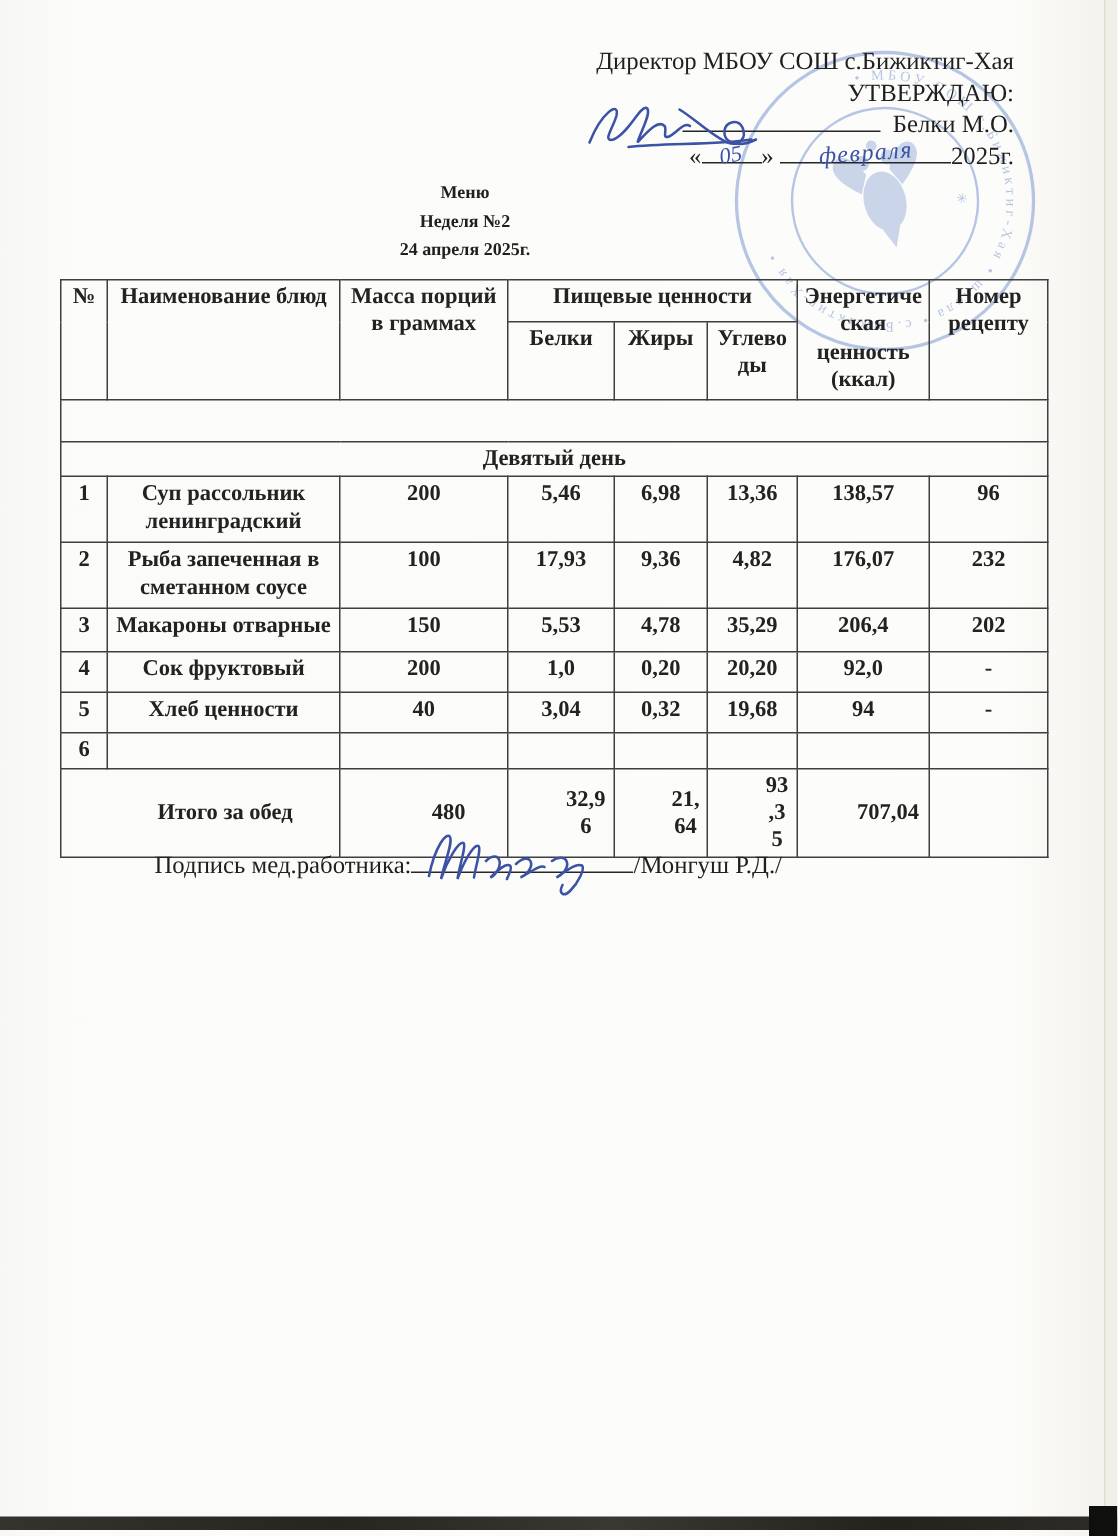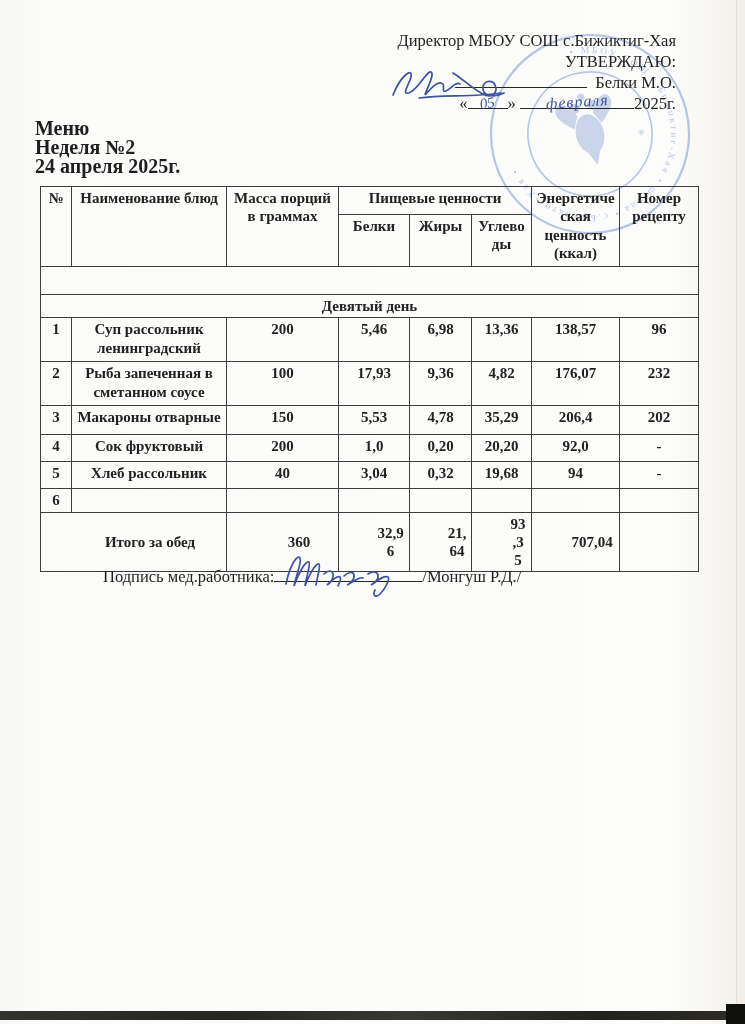--- a/index.html
+++ b/index.html
@@ -28,22 +28,22 @@
   .uline{display:inline-block;border-bottom:1.6px solid #262626;height:15px;vertical-align:baseline;text-align:center;}
   .u-sign{width:132px;margin-right:8px;}
   .u-day{width:40px;}
   .u-month{width:114px;}
   .hw{font-style:italic;color:#3c52a4;display:inline-block;}
   .hw-day{font-size:15px;transform:rotate(-10deg) translateY(-1px);}
   .hw-month{font-size:16px;letter-spacing:1px;transform:rotate(-4deg) translateY(-2px);}
   .sig1{position:absolute;left:383px;top:64px;width:150px;height:44px;}
 
   
-  .title{position:absolute;left:35px;top:119px;width:550px;text-align:left;
-    font-weight:bold;font-size:20px;line-height:19px;}
+  .title{position:absolute;left:35px;top:119px;width:550px;text-align:center;
+    font-weight:bold;font-size:12px;line-height:19px;}
 
   
   table.menu{position:absolute;left:40px;top:186px;width:658px;
     border-collapse:collapse;table-layout:fixed;
     font-size:15px;font-weight:bold;color:#222;}
   table.menu td,table.menu th{
     border:1.8px solid #3e3e3e;
     padding:2px 4px;vertical-align:top;text-align:center;
     overflow:hidden;overflow-wrap:anywhere;line-height:1.22;}
   table.menu th{font-weight:bold;}
@@ -174,42 +174,42 @@
         <td class="name-cell">Сок фруктовый</td>
         <td>200</td>
         <td>1,0</td>
         <td>0,20</td>
         <td>20,20</td>
         <td>92,0</td>
         <td>-</td>
       </tr>
       <tr style="height:27px">
         <td>5</td>
-        <td class="name-cell">Хлеб рассольник</td>
+        <td class="name-cell">Хлеб ценности</td>
         <td>40</td>
         <td>3,04</td>
         <td>0,32</td>
         <td>19,68</td>
         <td>94</td>
         <td>-</td>
       </tr>
       <tr style="height:20px">
         <td>6</td>
         <td class="name-cell"></td>
         <td></td>
         <td></td>
         <td></td>
         <td></td>
         <td></td>
         <td></td>
       </tr>
 
       <tr class="total" style="height:28px">
         <td colspan="2">Итого  за обед</td>
-        <td>360</td>
+        <td>480</td>
         <td>32,96</td>
         <td>21,64</td>
         <td>93,35</td>
         <td>707,04</td>
         <td></td>
       </tr>
     </tbody>
   </table>
 
   <div class="footer">

